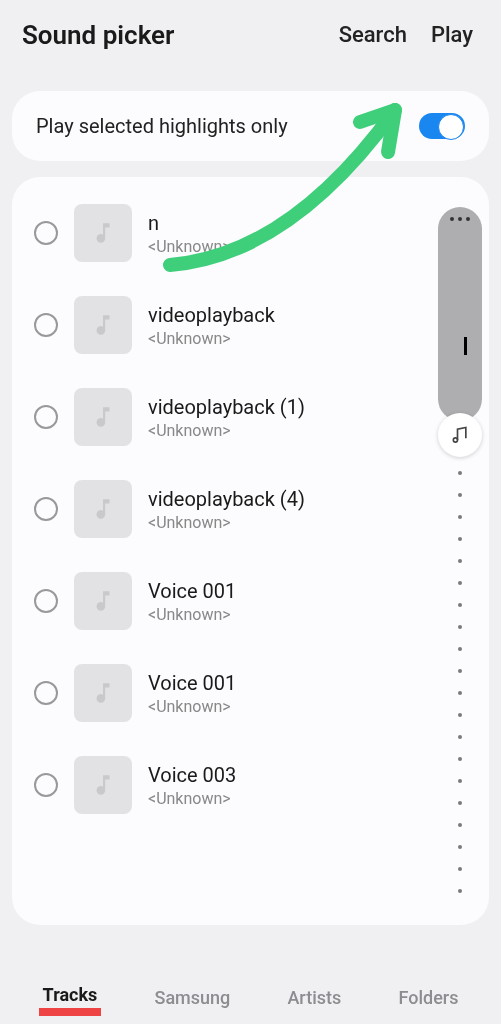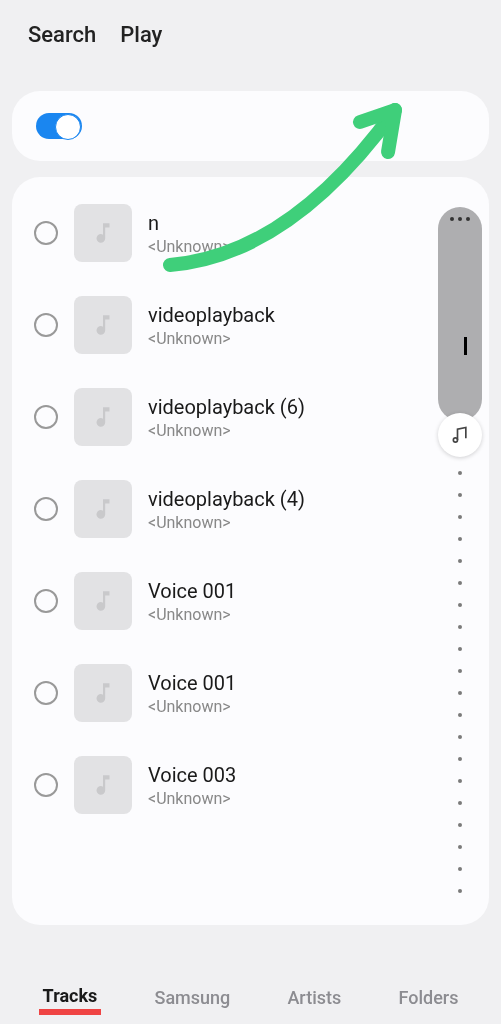--- a/index.html
+++ b/index.html
@@ -252,44 +252,46 @@
   }
   .tab {
     font-size: 18px;
     color: #8c8c91;
     padding: 6px 4px;
     font-weight: 500;
   }
   .tab.active {
     color: #1a1a1a;
     font-weight: 700;
-    border-bottom: 6px solid #ef4444;
+    border-bottom: 8px solid #ef4444;
     padding-bottom: 3px;
   }
 
   
   .annotation {
     position: absolute;
     top: 80px;
     left: 150px;
     width: 280px;
     height: 200px;
     pointer-events: none;
     z-index: 50;
   }
 </style>
 </head>
 <body>
 
 <div class="header">
+  <div class="title">Sound picker</div>
   <div class="header-action">Search</div>
   <div class="header-action">Play</div>
 </div>
 
 <div class="highlights-card">
+  <div class="highlights-label">Play selected highlights only</div>
   <div class="toggle"></div>
 </div>
 
 <div class="list-card">
   <div id="tracks-container">
       <div class="track-row">
         <div class="radio"></div>
         <div class="thumb">
           <svg viewBox="0 0 24 24" fill="currentColor">
             <path d="M12 3v10.55A4 4 0 1 0 14 17V7h4V3h-6z"></path>
@@ -313,21 +315,21 @@
         </div>
       </div>
       <div class="track-row">
         <div class="radio"></div>
         <div class="thumb">
           <svg viewBox="0 0 24 24" fill="currentColor">
             <path d="M12 3v10.55A4 4 0 1 0 14 17V7h4V3h-6z"></path>
           </svg>
         </div>
         <div class="track-info">
-          <div class="track-title">videoplayback (6)</div>
+          <div class="track-title">videoplayback (1)</div>
           <div class="track-artist">&lt;Unknown&gt;</div>
         </div>
       </div>
       <div class="track-row">
         <div class="radio"></div>
         <div class="thumb">
           <svg viewBox="0 0 24 24" fill="currentColor">
             <path d="M12 3v10.55A4 4 0 1 0 14 17V7h4V3h-6z"></path>
           </svg>
         </div>

